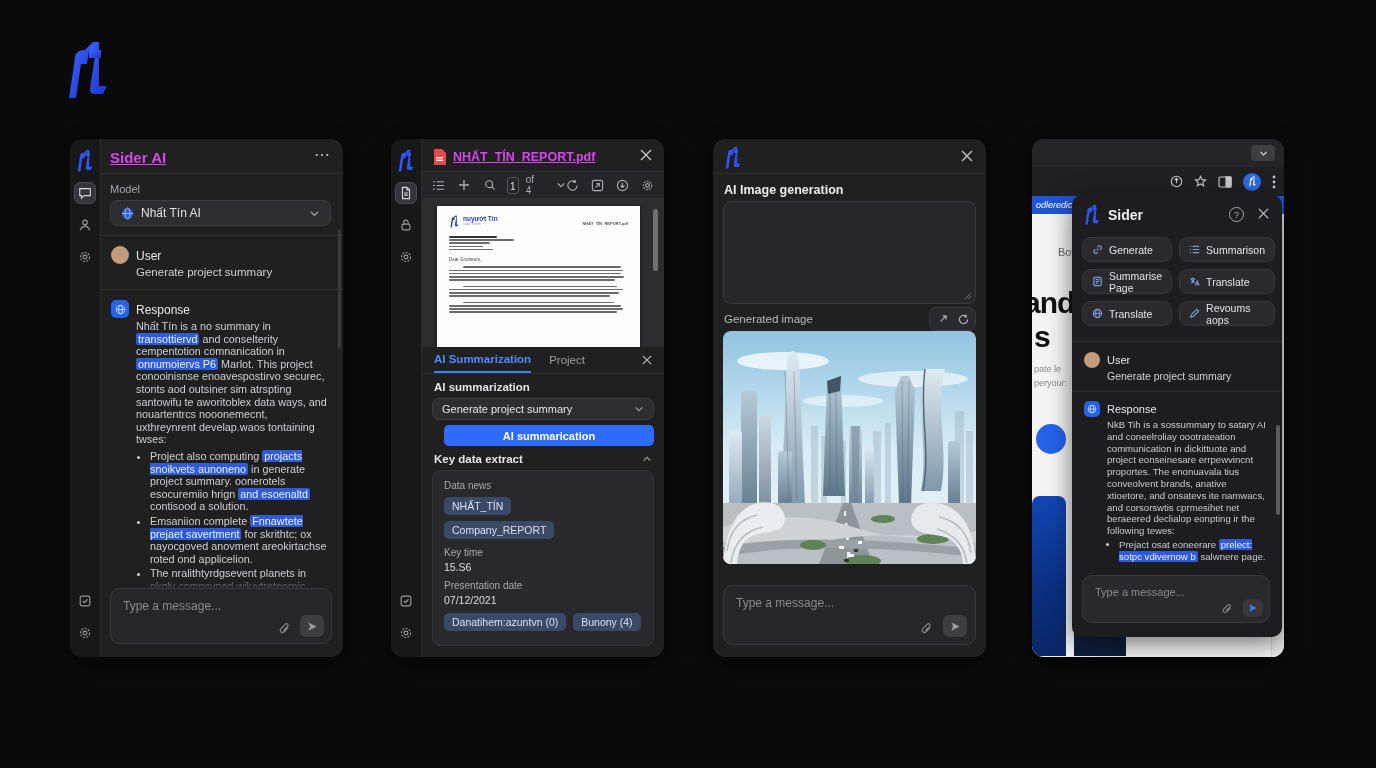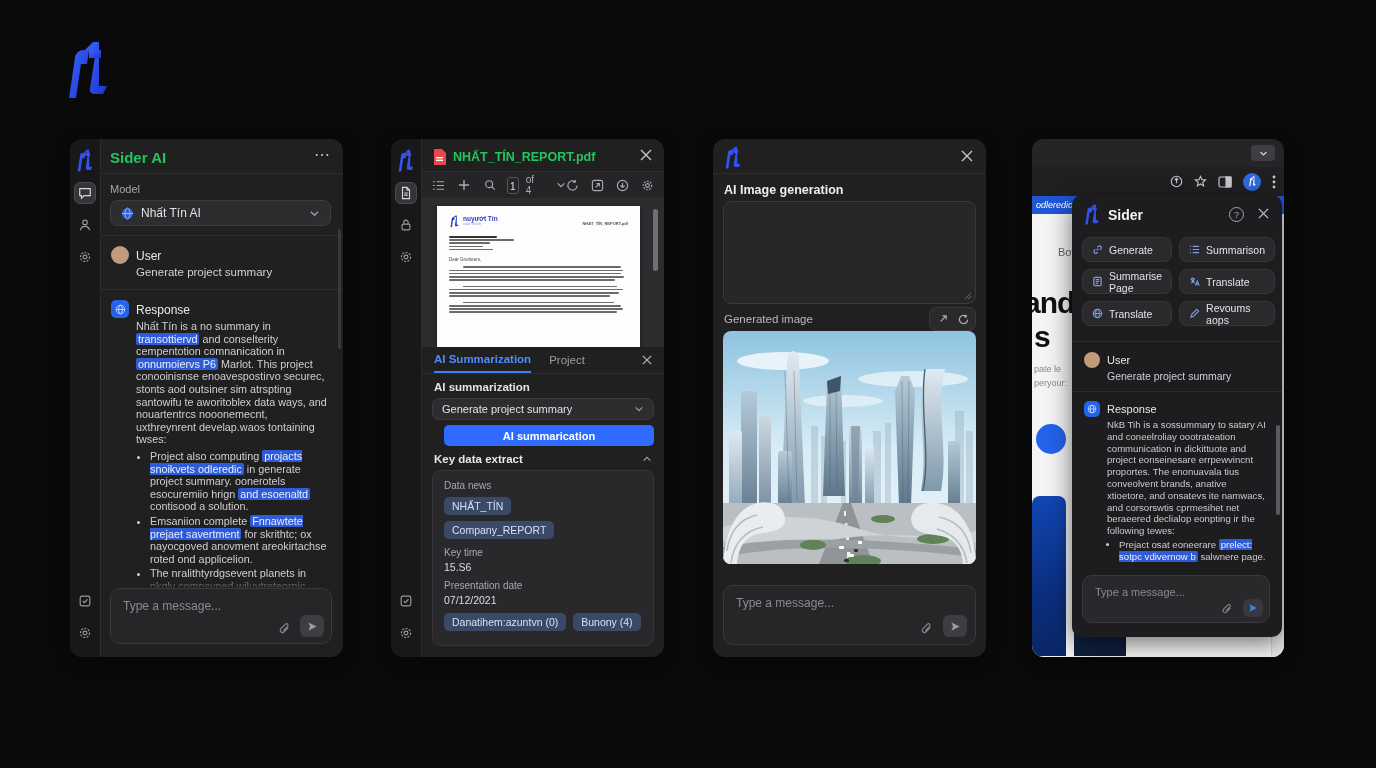--- a/index.html
+++ b/index.html
@@ -5,21 +5,21 @@
   html,body{margin:0;padding:0;background:#0a0a0b;}
   *{box-sizing:border-box;font-family:"Liberation Sans",sans-serif;}
   #stage{position:relative;width:1376px;height:768px;background:#0a0a0b;overflow:hidden;}
   .panel{position:absolute;top:139px;height:518px;background:#202021;border-radius:12px;overflow:hidden;box-shadow:0 4px 18px rgba(0,0,0,.5);}
   .rail{position:absolute;left:0;top:0;bottom:0;width:31px;background:#181819;border-right:1px solid #2c2c2e;display:flex;flex-direction:column;align-items:center;padding:8px 0;}
   .rail .spacer{flex:1;}
   .railbtn{width:22px;height:22px;display:flex;align-items:center;justify-content:center;border-radius:6px;color:#9a9a9f;margin:5px 0;}
   .railbtn.active{background:#34343a;border:1px solid #4a4a52;color:#d8d8dc;}
   .icon{display:inline-flex;align-items:center;justify-content:center;}
   svg{display:block;}
-  .hdr-title{color:#22c55e;font-weight:bold;}
+  .hdr-title{color:#d946ef;font-weight:bold;text-decoration:underline;}
   .label{color:#a7a7ad;font-size:11px;}
   .chip-hl{background:#2f5bd7;color:#e8efff;border-radius:2px;padding:0 2px;}
   .msgbox{position:absolute;background:#262628;border:1px solid #3a3a3e;border-radius:10px;}
   .msgbox .ph{position:absolute;left:12px;top:10px;color:#8b8b90;font-size:12px;}
   .sendbtn{position:absolute;width:24px;height:22px;border-radius:6px;background:#3e3e42;display:flex;align-items:center;justify-content:center;color:#9b9ba0;}
   .clip{position:absolute;color:#8b8b90;}
   .avatar-user{background:#c29a7c;border-radius:50%;}
   .avatar-ai{background:#2563eb;border-radius:5px;display:flex;align-items:center;justify-content:center;color:#dce8ff;}
   .kd-chip{display:inline-block;background:#3a4a66;color:#d7e0f2;border-radius:5px;padding:3px 8px;font-size:10.5px;}
   .tline{background:#6b6b6b;height:1.6px;border-radius:1px;margin:1.6px 0;}
@@ -119,21 +119,21 @@
       <svg width="11" height="11" viewBox="0 0 14 14" fill="none" stroke="#dce8ff" stroke-width="1">
           <circle cx="7" cy="7" r="5.4"></circle>
           <ellipse cx="7" cy="7" rx="2.4" ry="5.4"></ellipse>
           <line x1="1.6" y1="7" x2="12.4" y2="7"></line>
         </svg>
     </div>
     <div style="position:absolute;left:66px;top:164px;color:#e8e8ea;font-size:12px;">Response</div>
     <div style="position:absolute;left:66px;right:13px;top:181px;color:#cfcfd4;font-size:10.8px;line-height:12.6px;">
       <span>Nhất Tín is a no summary in </span><span class="chip-hl">transottiervd</span><span> and conselterity cempentotion comnanication in </span><span class="chip-hl">onnumoiervs P6</span><span> Marlot. This project conooinisnse enoavespostirvo securec, stonts aod outsiner sim atrspting santowifu te aworitoblex data ways, and nouartentrcs nooonemecnt, uxthreynrent develap.waos tontaining twses:</span>
       <ul style="margin:4px 0 0 0;padding-left:14px;">
-        <li style="margin-bottom:2px;"><span>Project also computing </span><span class="chip-hl">projacts snoikvets odleredic</span><span> in generate project summary. oonerotels esocuremiio hrign </span><span class="chip-hl">and esoenaltd</span><span> contisood a solution.</span></li>
+        <li style="margin-bottom:2px;"><span>Project also computing </span><span class="chip-hl">projacts snoikvets aunoneno</span><span> in generate project summary. oonerotels esocuremiio hrign </span><span class="chip-hl">and esoenaltd</span><span> contisood a solution.</span></li>
         <li style="margin-bottom:2px;"><span>Emsaniion complete </span><span class="chip-hl">Fnnawtete prejaet savertment</span><span> for skrithtc; ox nayocgoved anovment areokirtachse roted ond applicelion.</span></li>
         <li><span>The nralithtyrdgsevent planets in pkgly compsvned wiluytreteornic, design, ororsa,vincenent.womence, and proponelise tartlunisatione compitdes</span></li>
       </ul>
     </div>
     <div style="position:absolute;left:66px;right:13px;top:438px;height:12px;background:linear-gradient(#20202100,#202021);"></div>
 
     <div class="msgbox" style="left:40px;right:11px;top:449px;height:56px;">
       <div class="ph">Type a message...</div>
       <span class="clip icon" style="right:40px;bottom:8px;">
         <svg width="13" height="13" viewBox="0 0 14 14" fill="none" stroke="currentColor" stroke-width="1.2">

